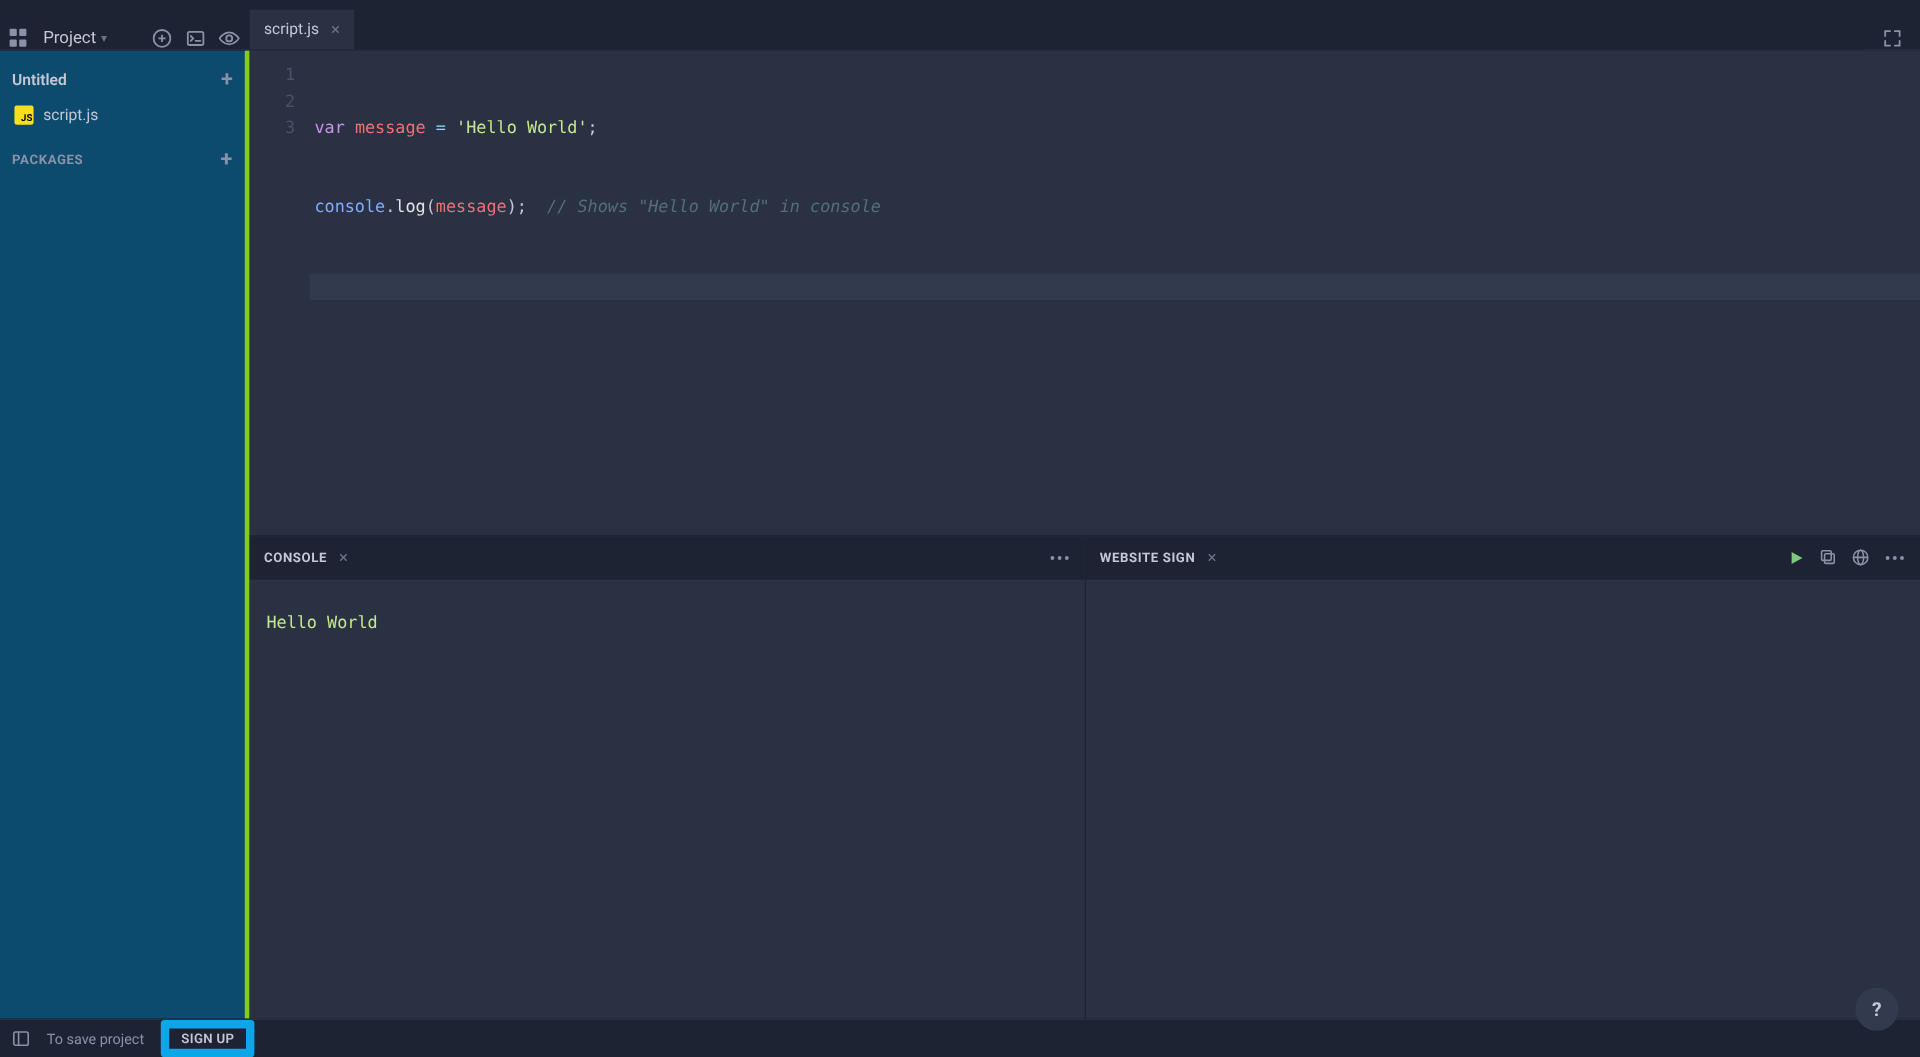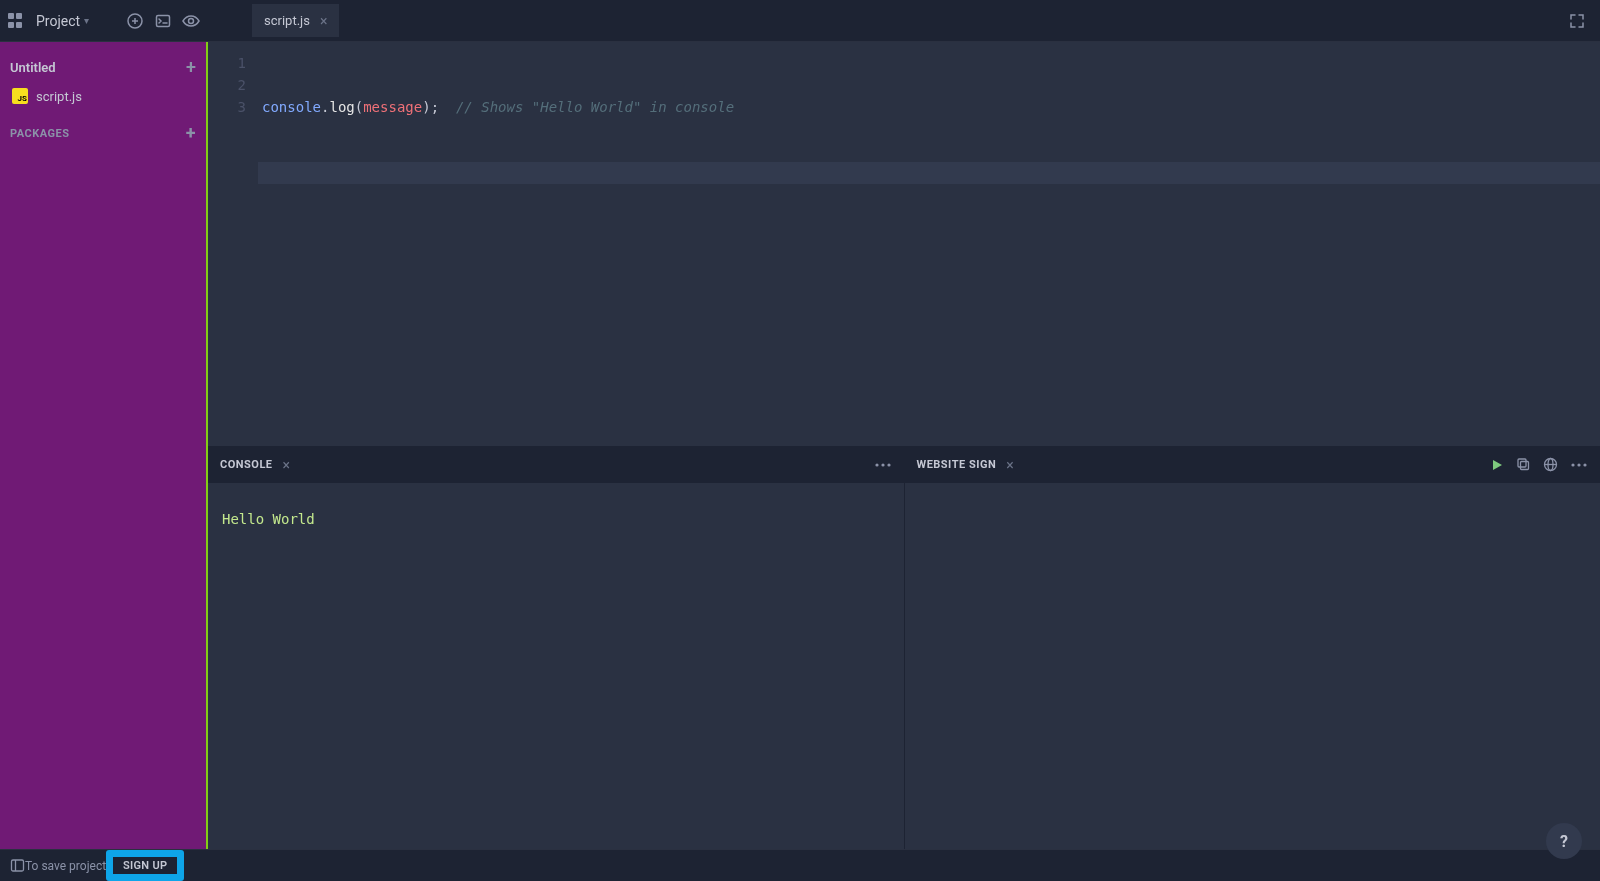--- a/index.html
+++ b/index.html
@@ -15,23 +15,22 @@
       height: 100vh;
       overflow: hidden;
       display: flex;
       flex-direction: column;
     }
 
     .top-bar {
       height: 42px;
       background: #1d2333;
       display: flex;
-      align-items: center;
+      align-items: flex-end;
       border-bottom: 1px solid #2a3040;
-      gap: 44px;
     }
 
     .top-left {
       width: 208px;
       display: flex;
       align-items: center;
       padding: 0 8px;
       gap: 12px;
     }
 
@@ -113,22 +112,22 @@
     }
 
     .main {
       flex: 1;
       display: flex;
       overflow: hidden;
     }
 
     .sidebar {
       width: 208px;
-      background: #701a75;
-      border-right: 2px solid #84cc16;
+      background: #0c4a6e;
+      border-right: 4px solid #84cc16;
       display: flex;
       flex-direction: column;
       padding-top: 10px;
     }
 
     .sidebar-section {
       padding: 0 10px;
     }
 
     .section-header {
@@ -299,21 +298,21 @@
       overflow: auto;
     }
 
     .status-bar {
       height: 32px;
       background: #1d2333;
       border-top: 1px solid #2a3040;
       display: flex;
       align-items: center;
       padding: 0 10px;
-      gap: 0;
+      gap: 14px;
       font-size: 12px;
       color: #8b92a8;
     }
 
     .status-icon {
       cursor: pointer;
       display: flex;
       align-items: center;
     }
 
@@ -418,20 +417,21 @@
   </div>
 
   <div class="editor-area">
     <div class="code-editor">
       <div class="gutter">
         <div>1</div>
         <div>2</div>
         <div>3</div>
       </div>
       <div class="code-content">
+        <div class="code-line"><span class="tok-keyword">var</span> <span class="tok-var">message</span> <span class="tok-op">=</span> <span class="tok-string">'Hello World'</span><span class="tok-punct">;</span></div>
         <div class="code-line"><span class="tok-builtin">console</span><span class="tok-punct">.</span><span class="tok-method">log</span><span class="tok-punct">(</span><span class="tok-var">message</span><span class="tok-punct">);</span>  <span class="tok-comment">// Shows "Hello World" in console</span></div>
         <div class="code-line current"></div>
       </div>
     </div>
 
     <div class="bottom-panels">
       <div class="panel">
         <div class="panel-header">
           <span class="panel-title">CONSOLE</span>
           <span class="panel-close">×</span>

